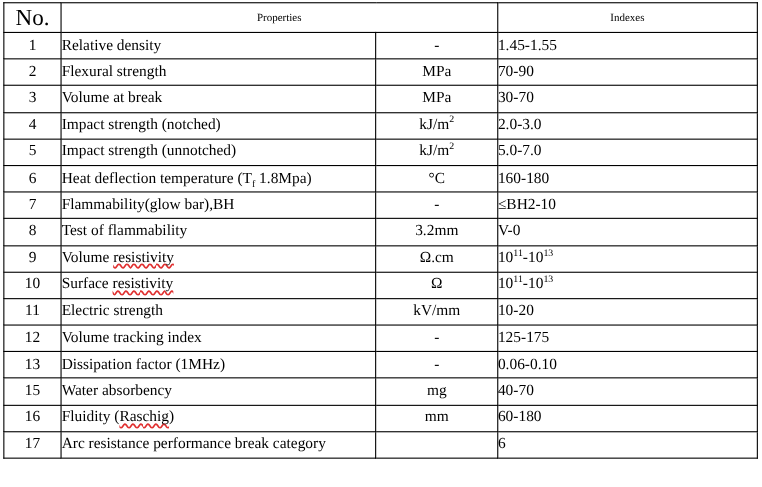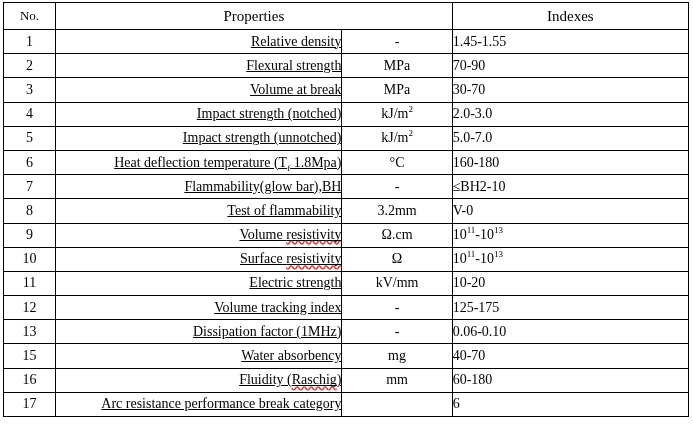--- a/index.html
+++ b/index.html
@@ -35,36 +35,35 @@
   }
   
   col.c-no    { width: 52px; }
   col.c-name  { width: 286px; }
   col.c-unit  { width: 110px; }
   col.c-index { width: 236px; }
 
   thead td {
     height: 26px;
     text-align: center;
-    font-size: 15px;
+    font-size: 10px;
   }
-  thead td.hdr-no { font-size: 13px; }
+  thead td.hdr-no { font-size: 21px; }
   tbody td {
     height: 23.2px;
     font-size: 14px;
   }
   td.cell-no {
     text-align: center;
     font-size: 14px;
   }
   td.cell-name {
-    text-align: right;
+    text-align: left;
     padding-left: 7px;
     white-space: nowrap;
-    text-decoration: underline;
   }
   td.cell-unit {
     text-align: center;
   }
   td.cell-index {
     text-align: left;
   }
   
   sub, sup {
     font-size: 9px;

